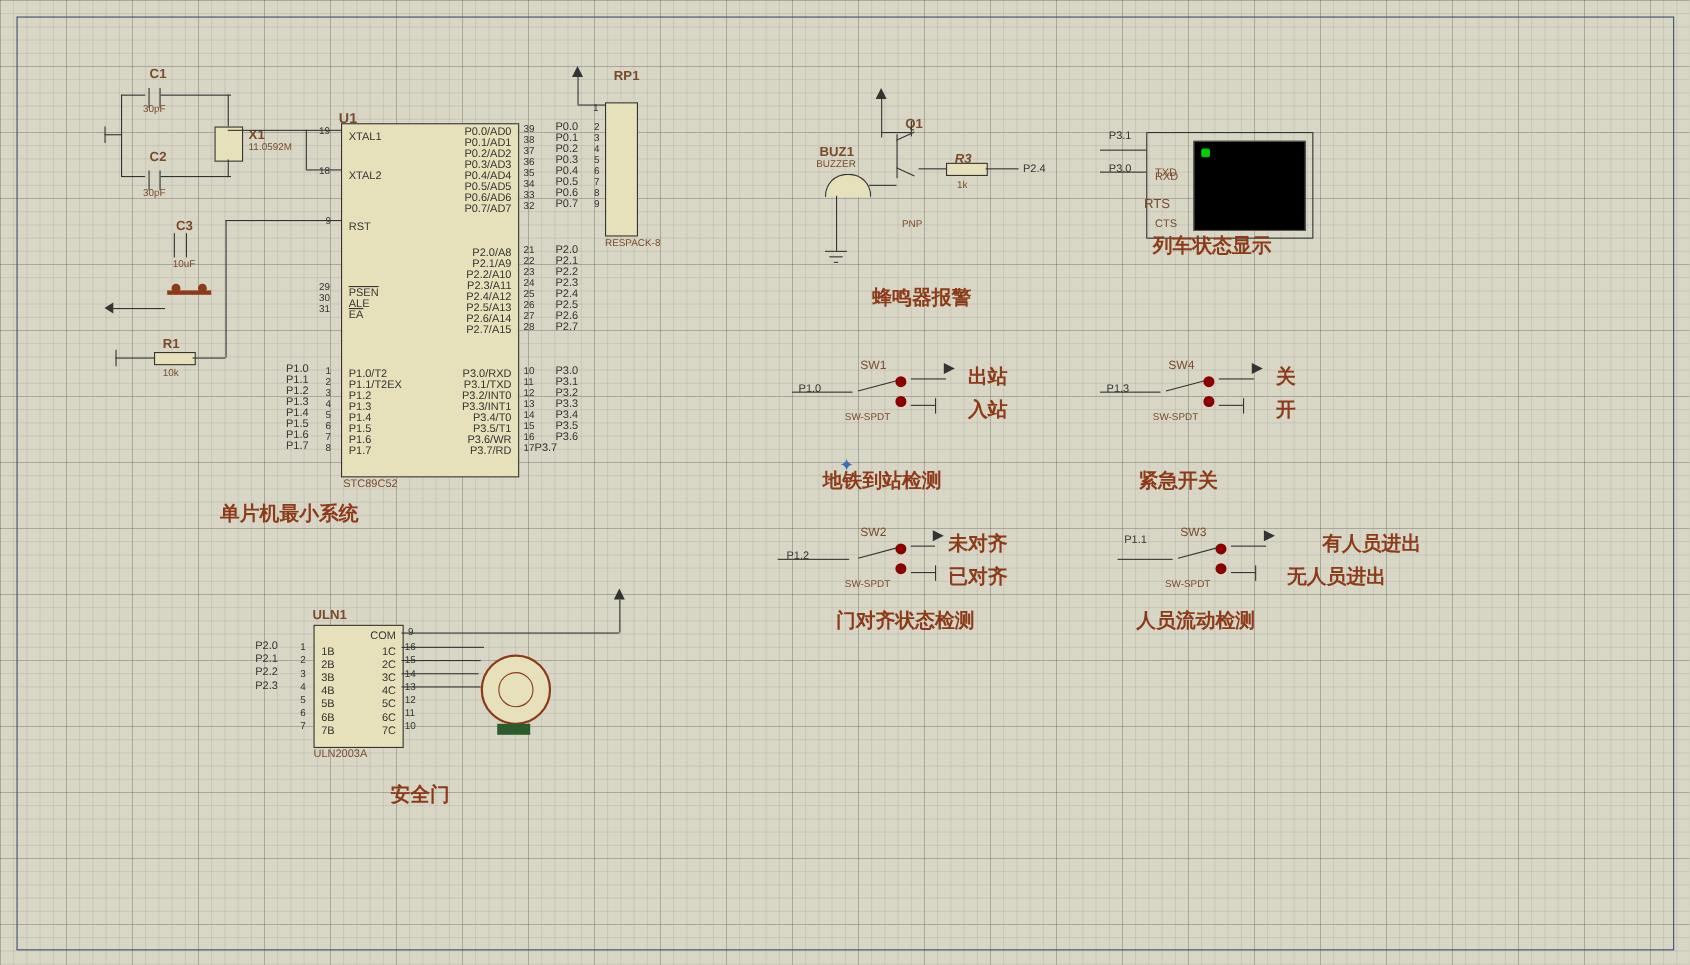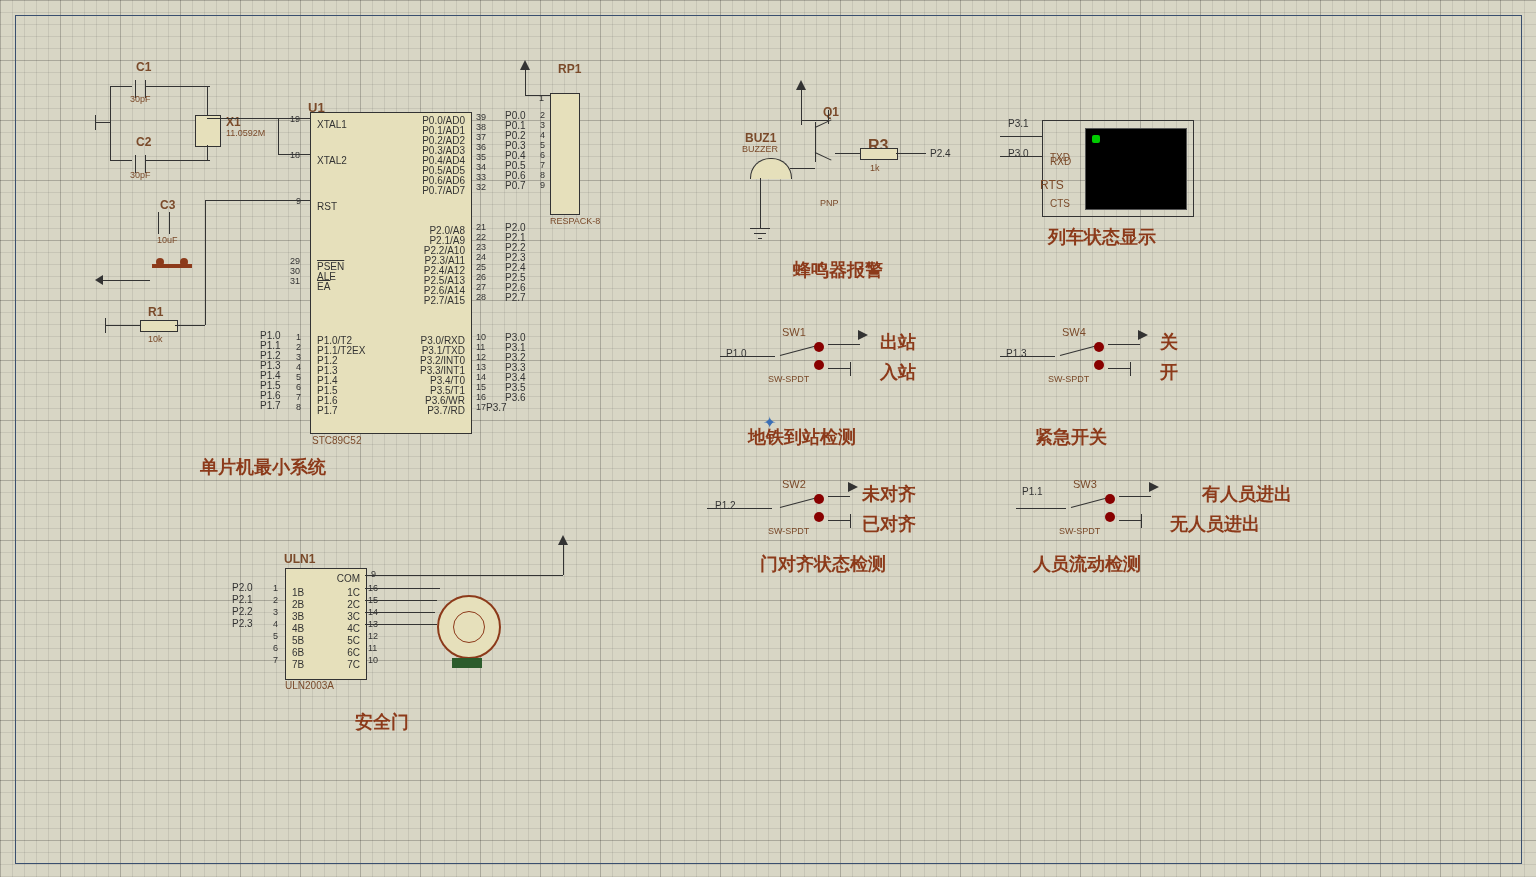--- a/index.html
+++ b/index.html
@@ -410,21 +410,21 @@
   </div>
 
 <div class="label" style="left:823px; top:105px; font-size:12px; font-weight:bold;">Q1</div>
 <div style="position:absolute; left:815px; top:122px; width:20px; height:40px;">
   <div class="wire wire-v" style="left:0; top:0; height:40px;"></div>
   <div style="position:absolute; left:0; top:5px; width:18px; height:1px; background:#333; transform:rotate(-25deg); transform-origin:left;"></div>
   <div style="position:absolute; left:0; top:30px; width:18px; height:1px; background:#333; transform:rotate(25deg); transform-origin:left;"></div>
 </div>
 <div class="label" style="left:820px; top:198px; font-size:9px;">PNP</div>
 
-<div class="label" style="left:868px; top:137px; font-size:16px; font-weight:bold;">R3</div>
+<div class="label" style="left:868px; top:137px; font-size:12px; font-weight:bold;font-style:italic;">R3</div>
 <div class="res" style="left:860px; top:148px; width:36px; height:10px;"></div>
 <div class="label" style="left:870px; top:163px; font-size:9px;">1k</div>
 <div class="wire wire-h" style="left:835px; top:153px; width:25px;"></div>
 <div class="wire wire-h" style="left:896px; top:153px; width:30px;"></div>
 <div class="net-label" style="left:930px; top:148px;">P2.4</div>
 <div class="wire wire-h" style="left:790px; top:168px; width:25px;"></div>
 <div class="wire wire-v" style="left:828px; top:110px; height:14px;"></div>
 <div class="wire wire-h" style="left:801px; top:120px; width:27px;"></div>
 
 <div class="big-label" style="left:793px; top:258px;">蜂鸣器报警</div>
@@ -434,21 +434,21 @@
     <div class="led"></div>
   </div>
 <div class="label" style="left:1050px; top:132px; font-size:10px;margin-top:24px;">RXD</div>
 <div class="label" style="left:1050px; top:152px; font-size:10px;">TXD</div>
 <div class="label" style="left:1040px; top:178px; font-size:12px;">RTS</div>
 <div class="label" style="left:1050px; top:198px; font-size:10px;">CTS</div>
 <div class="net-label" style="left:1008px; top:118px;">P3.1</div>
 <div class="net-label" style="left:1008px; top:148px;">P3.0</div>
 <div class="wire wire-h" style="left:1000px; top:136px; width:42px;"></div>
 <div class="wire wire-h" style="left:1000px; top:156px; width:42px;"></div>
-<div class="big-label" style="left:1048px; top:225px;">列车状态显示</div>
+<div class="big-label" style="left:1048px; top:211px;">列车状态显示</div>
 
 <div class="label" style="left:782px; top:326px; font-size:11px;">SW1</div>
 <div class="switch-body" style="left:770px; top:340px;">
   <div class="throw-line" style="left:10px; top:15px; transform:rotate(-15deg);"></div>
   <div class="pole" style="left:44px; top:2px;"></div>
   <div class="pole" style="left:44px; top:20px;"></div>
 </div>
 <div class="label" style="left:768px; top:374px; font-size:9px;">SW-SPDT</div>
 <div class="net-label" style="left:726px; top:348px;">P1.0</div>
 <div class="wire wire-h" style="left:720px; top:356px; width:55px;"></div>

